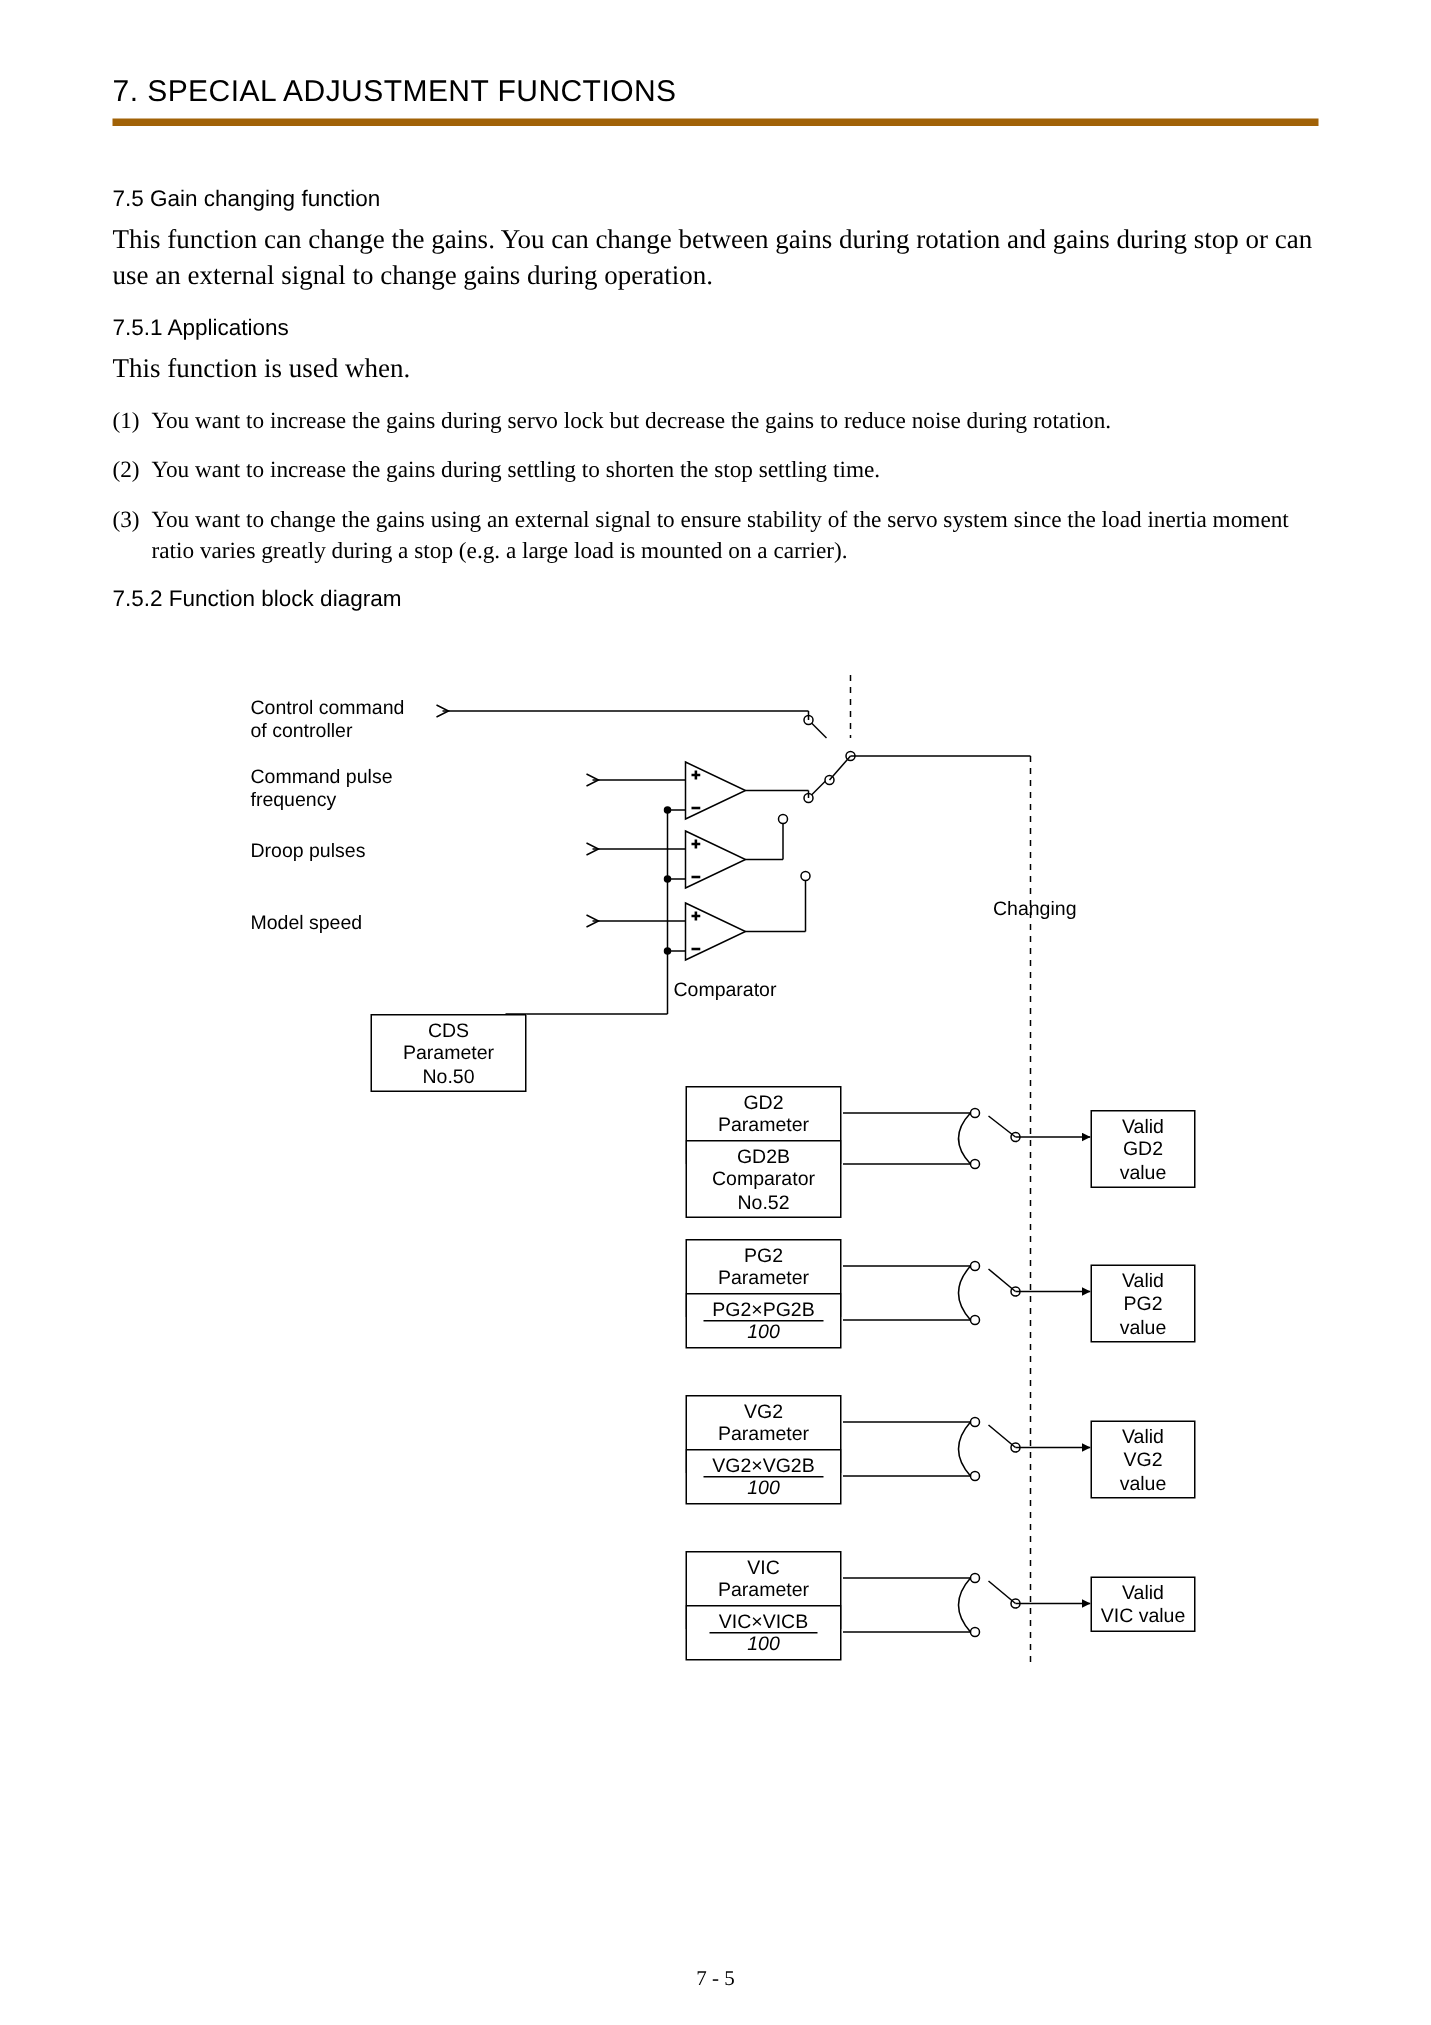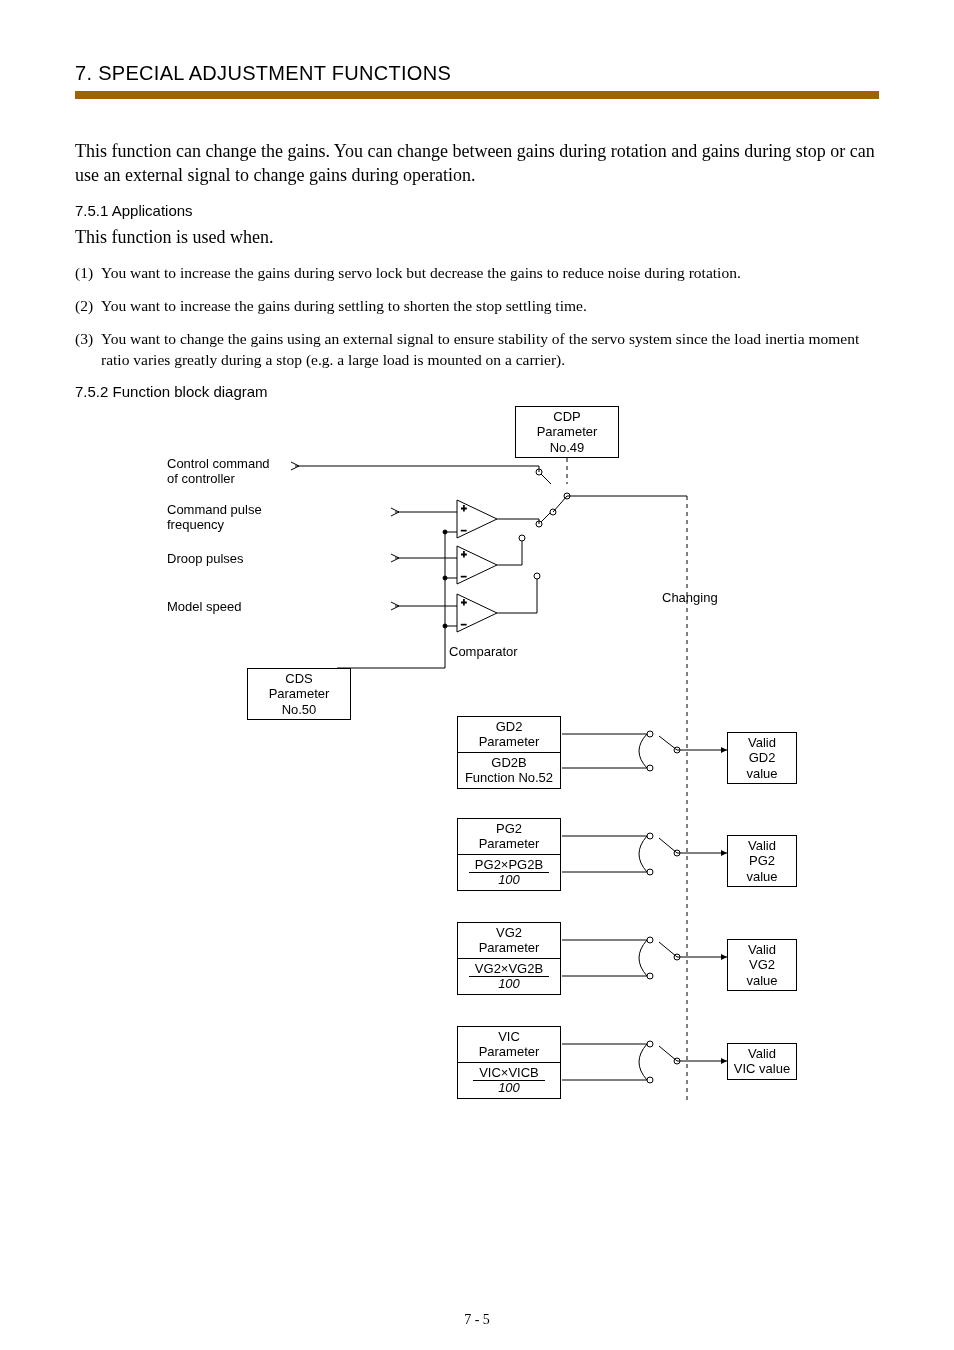--- a/index.html
+++ b/index.html
@@ -14,24 +14,23 @@
     width: 954px;
     min-height: 1350px;
     box-sizing: border-box;
     padding: 50px 75px 30px 75px;
     position: relative;
   }
   .chapter-header {
     font-family: Arial, Helvetica, sans-serif;
     font-size: 20px;
     padding-bottom: 6px;
-    border-bottom: 8px solid #a16207;
+    border-bottom: 5px solid #a16207;
     margin-bottom: 40px;
     letter-spacing: 0.3px;
-    margin-top: 12px;
   }
   .sec-title, .subsec-title {
     font-family: Arial, Helvetica, sans-serif;
     font-size: 15px;
     margin: 12px 0 6px 0;
   }
   .body-text {
     font-size: 18px;
     line-height: 1.35;
     margin: 6px 0 14px 0;
@@ -86,20 +85,21 @@
   .frac .bot { padding: 0 6px; font-style: italic; }
   .frac { display:inline-block; text-align:center; vertical-align:middle; }
 </style>
 </head>
 <body>
 
 <div class="page">
 
   <div class="chapter-header">7. SPECIAL ADJUSTMENT FUNCTIONS</div>
 
+  <div class="sec-title">7.5 Gain changing function</div>
   <div class="body-text">This function can change the gains. You can change between gains during rotation and gains during stop or can use an external signal to change gains during operation.</div>
 
   <div class="subsec-title">7.5.1 Applications</div>
   <div class="body-text">This function is used when.</div>
 
   <div class="numbered-list">
     <div class="item">
       <div class="num">(1)</div>
       <div class="txt">You want to increase the gains during servo lock but decrease the gains to reduce noise during rotation.</div>
     </div>
@@ -214,24 +214,20 @@
           <circle cx="483" cy="638" r="3" fill="#fff"></circle>
         <line x1="395" y1="674" x2="480" y2="674"></line>
           <circle cx="483" cy="674" r="3" fill="#fff"></circle>
         <circle cx="510" cy="655" r="3" fill="#fff"></circle>
         <line x1="510" y1="655" x2="492" y2="640"></line>
         <line x1="510" y1="655" x2="560" y2="655" marker-end="url(#ah)"></line>
         <path d="M480,674 Q464,656 480,638"></path>
       </g>
     </svg>
 
-    <div class="db" style="left:348px;top:0;width:104px">
-      <span>CDP</span><br>
-      <span>Parameter No.49</span>
-    </div>
 
     <div class="dl" style="left:0;top:50px">
       <span>Control command</span><br>
       <span>of controller</span>
     </div>
     <div class="dl" style="left:0;top:96px">
       <span>Command pulse</span><br>
       <span>frequency</span>
     </div>
     <div class="dl" style="left:0;top:145px">Droop pulses</div>
@@ -244,21 +240,21 @@
 
     <div class="dl" style="left:282px;top:238px">Comparator</div>
     <div class="dl" style="left:495px;top:184px">Changing</div>
 
     <div class="db" style="left:290px;top:310px;width:104px">
       <span>GD2</span><br>
       <span>Parameter No.12</span>
     </div>
     <div class="db" style="left:290px;top:346px;width:104px">
       <span>GD2B</span><br>
-      <span>Function No.52</span>
+      <span>Comparator No.52</span>
     </div>
     <div class="db" style="left:560px;top:326px;width:70px">
       <span>Valid</span><br>
       <span>GD2 value</span>
     </div>
 
     <div class="db" style="left:290px;top:412px;width:104px">
       <span>PG2</span><br>
       <span>Parameter No.15</span>
     </div>

